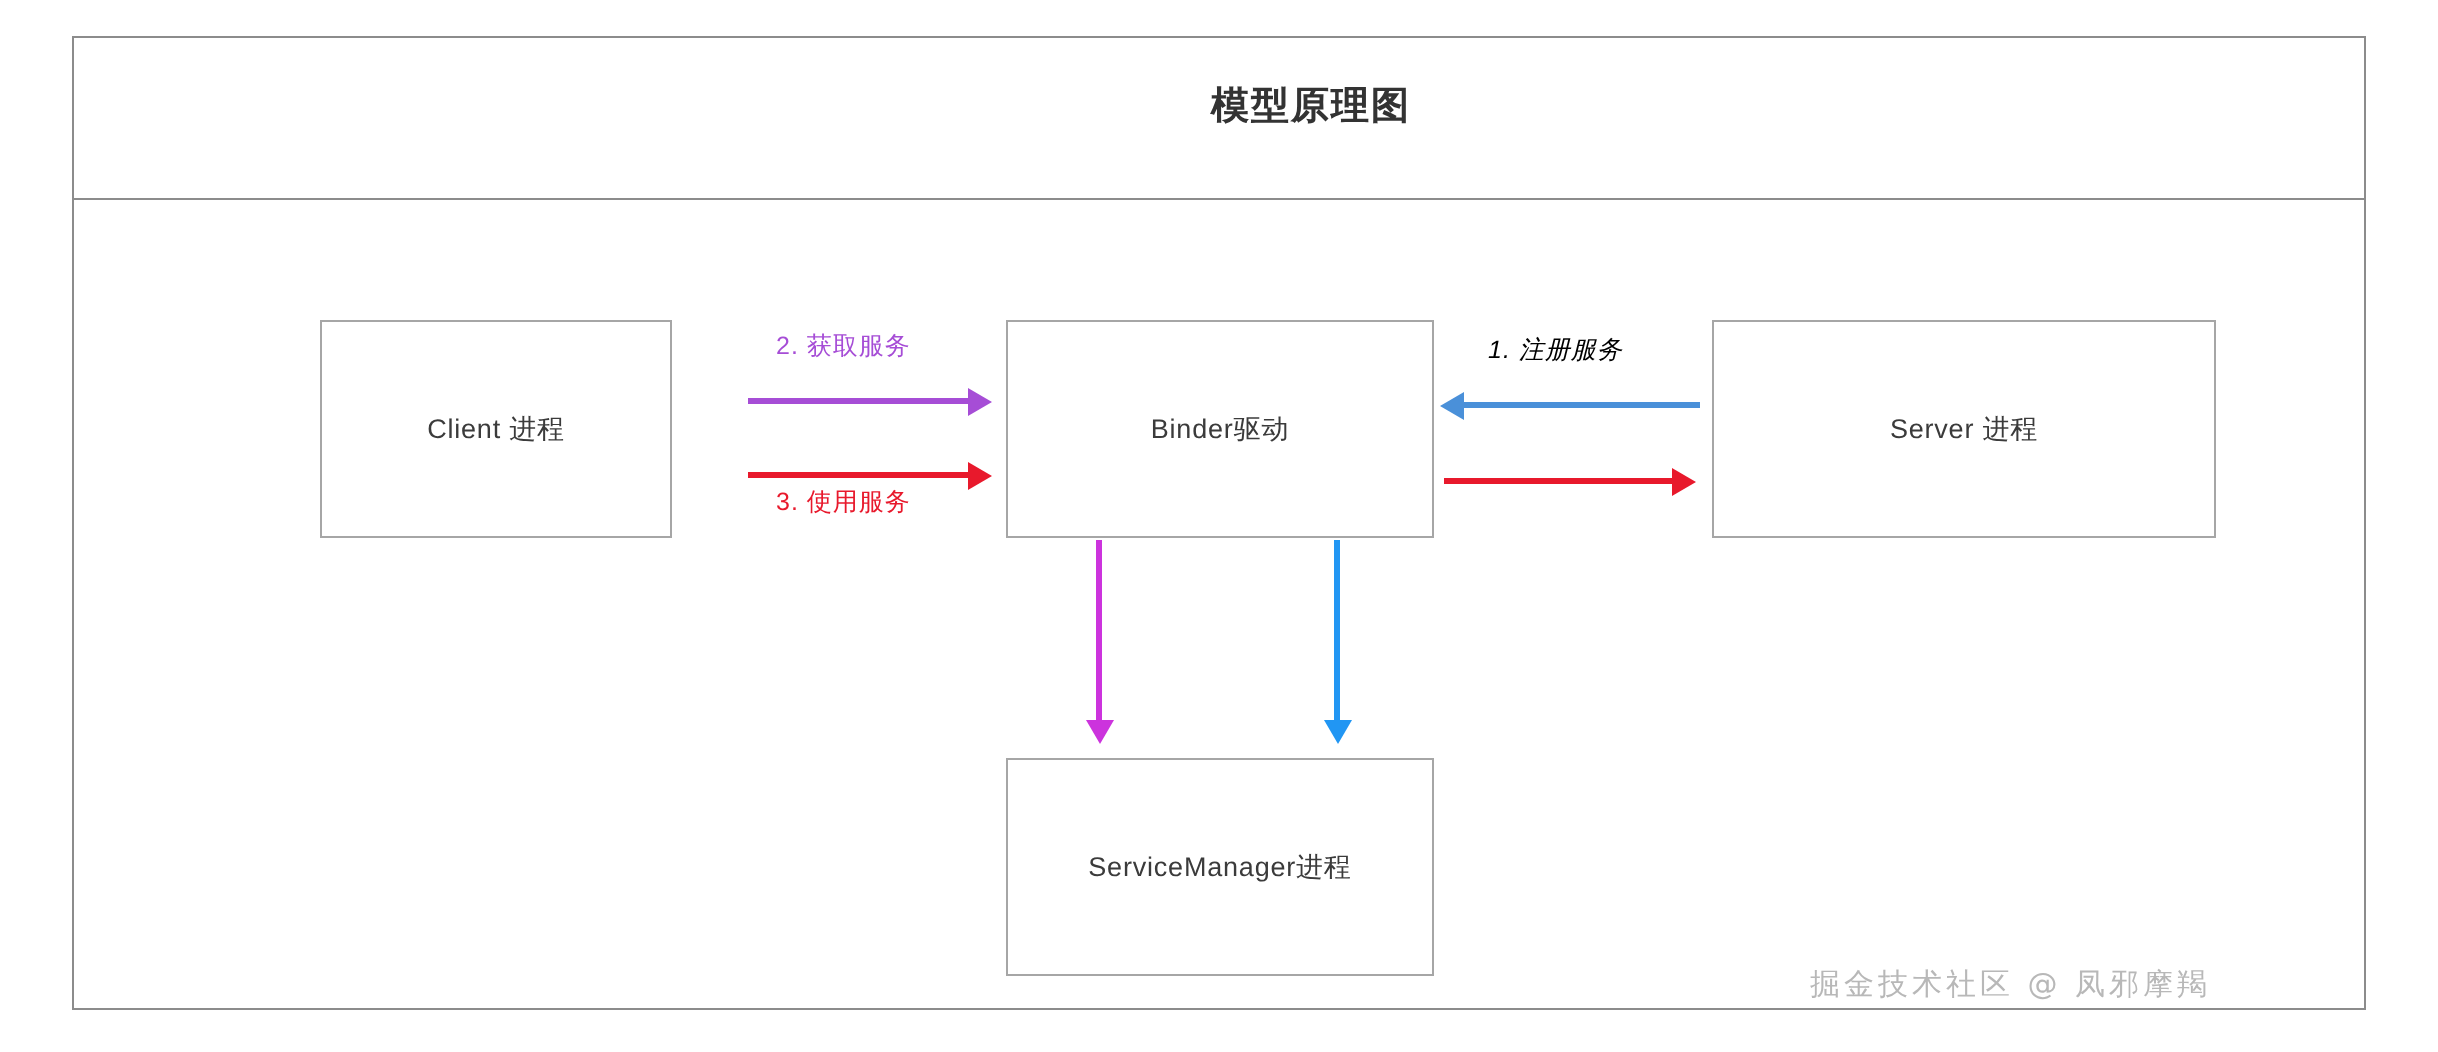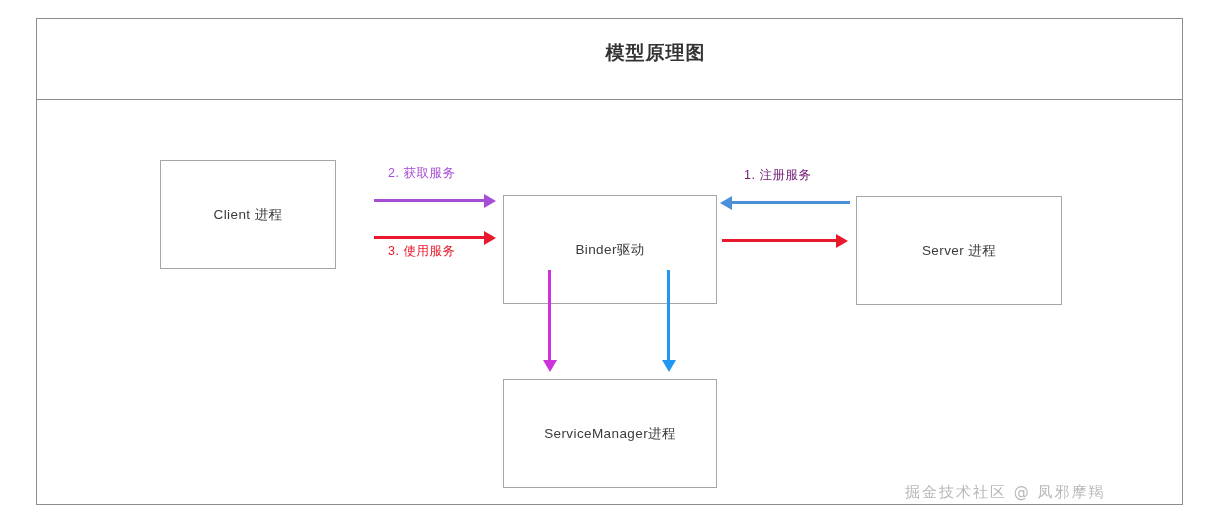--- a/index.html
+++ b/index.html
@@ -57,22 +57,22 @@
     border: 1.5px solid #a6a6a6;
     background: #ffffff;
     display: flex;
     align-items: center;
     justify-content: center;
     color: #3b3b3b;
     font-size: 13.5px;
     letter-spacing: 0.4px;
   }
   #node-client   { left: 160px; top: 160px; width: 176px; height: 109px; }
-  #node-binder   { left: 503px; top: 160px; width: 214px; height: 109px; margin-top: 35px; }
-  #node-server   { left: 856px; top: 160px; width: 206px; height: 109px; margin-top: 36px; }
+  #node-binder   { left: 503px; top: 160px; width: 214px; height: 109px; }
+  #node-server   { left: 856px; top: 160px; width: 252px; height: 109px; }
   #node-sm       { left: 503px; top: 379px; width: 214px; height: 109px; }
 
   
   .arrow-h {
     position: absolute;
     height: 3px;
   }
   .arrow-v {
     position: absolute;
     width: 3px;
@@ -119,21 +119,21 @@
 
   
   .arrow-label {
     position: absolute;
     font-size: 12.5px;
     white-space: nowrap;
     letter-spacing: 0.5px;
   }
   #label-get-service { left: 388px; top: 165px; color: #a64dd6; }
   #label-use-service { left: 388px; top: 243px; color: #e8192c; }
-  #label-register    { left: 744px; top: 167px; color: #701a75; }
+  #label-register    { left: 744px; top: 167px; color: #000000; font-style: italic; }
 
   
   #watermark {
     position: absolute;
     left: 905px;
     top: 483px;
     font-size: 15px;
     color: #b8b8b8;
     letter-spacing: 2px;
     white-space: nowrap;

